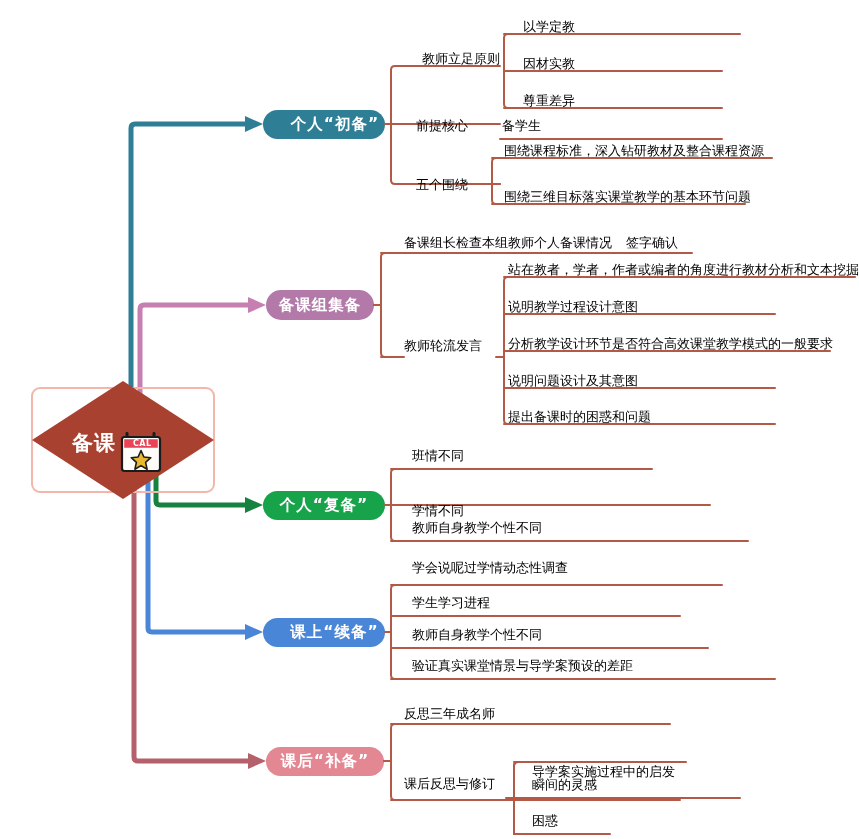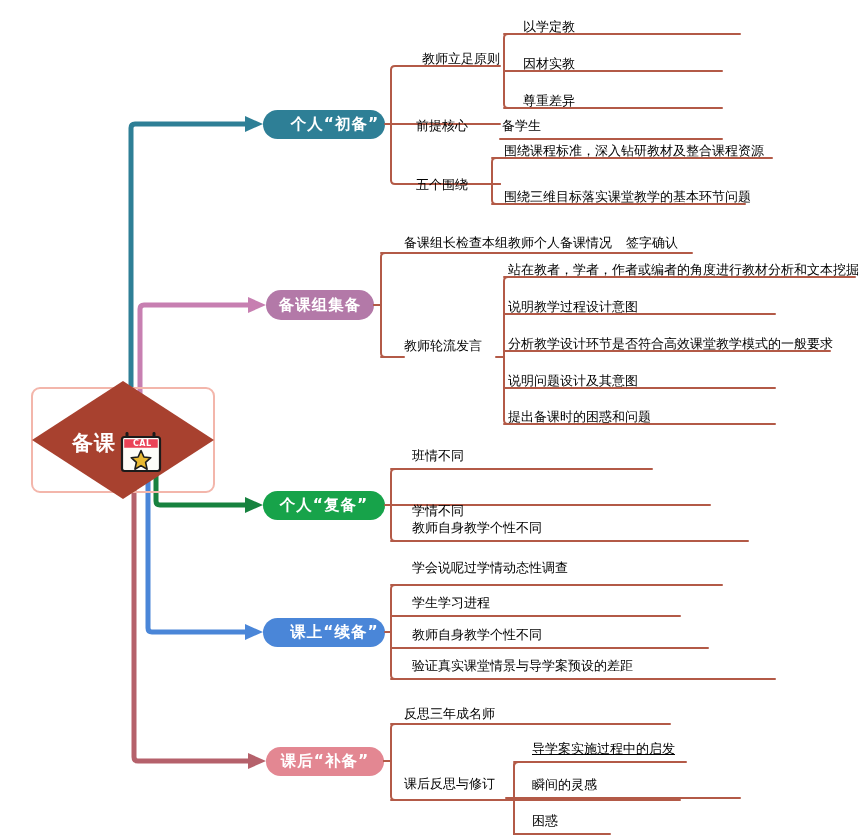--- a/index.html
+++ b/index.html
@@ -203,15 +203,15 @@
 <div class="leaf" style="left:412px;top:504px;">学情不同</div>
 <div class="leaf" style="left:412px;top:521px;">教师自身教学个性不同</div>
 
 <div class="leaf" style="left:412px;top:561px;">学会说呢过学情动态性调查</div>
 <div class="leaf" style="left:412px;top:596px;">学生学习进程</div>
 <div class="leaf" style="left:412px;top:628px;">教师自身教学个性不同</div>
 <div class="leaf" style="left:412px;top:659px;">验证真实课堂情景与导学案预设的差距</div>
 
 <div class="leaf" style="left:404px;top:707px;">反思三年成名师</div>
 <div class="leaf" style="left:404px;top:777px;">课后反思与修订</div>
-<div class="leaf" style="left:532px;top:742px;text-decoration:underline;">导学案实施过程中的启发</div>
+<div class="leaf" style="left:532px;top:765px;">导学案实施过程中的启发</div>
 <div class="leaf" style="left:532px;top:778px;">瞬间的灵感</div>
 <div class="leaf" style="left:532px;top:814px;">困惑</div>
 
 </body></html>

